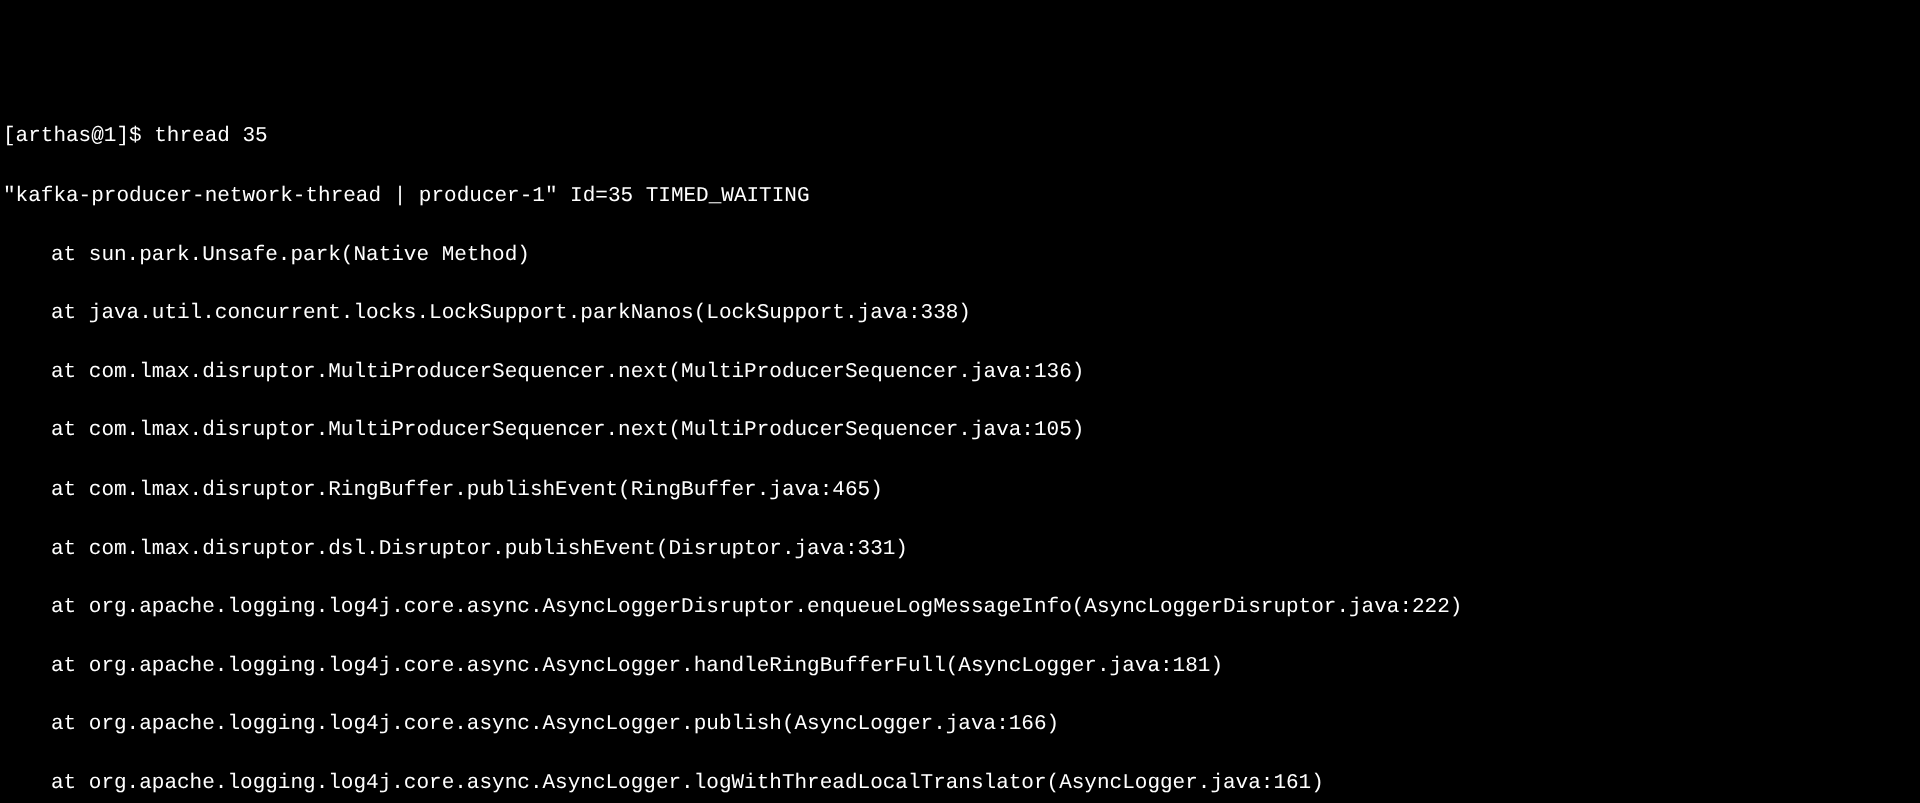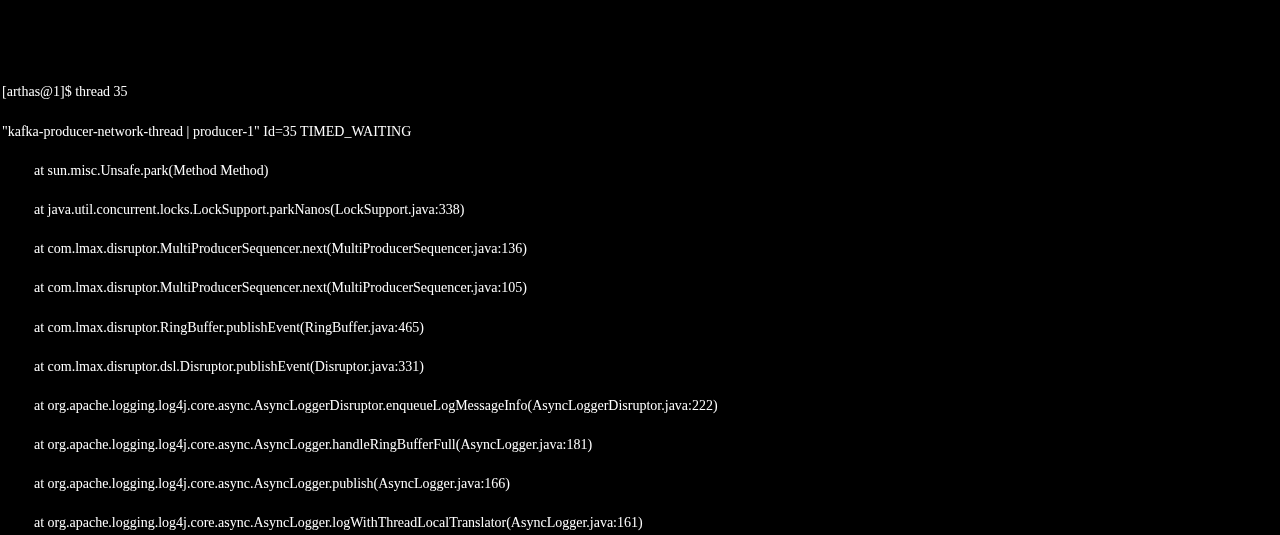--- a/index.html
+++ b/index.html
@@ -1,19 +1,18 @@
 <!DOCTYPE html>
 <html><head>
   <meta charset="utf-8">
   <style>
     * {
       margin: 0;
       padding: 0;
       box-sizing: border-box;
-      font-family: Liberation Serif, serif;
     }
     body {
       background: #000;
       color: #fff;
       font-family: 'Courier New', Consolas, monospace;
       font-size: 14px;
       line-height: 1.4;
       padding: 4px 2px;
       white-space: pre;
       width: 1280px;
@@ -31,21 +30,21 @@
       padding-left: 32px;
     }
   </style>
 </head>
 <body>
 
 
 
 <span class="prompt-line">[arthas@1]$ thread 35</span>
 <span class="header-line">"kafka-producer-network-thread | producer-1" Id=35 TIMED_WAITING</span>
-<span class="stack-line">at sun.misc.Unsafe.park(Method Method)</span>
+<span class="stack-line">at sun.park.Unsafe.park(Native Method)</span>
 <span class="stack-line">at java.util.concurrent.locks.LockSupport.parkNanos(LockSupport.java:338)</span>
 <span class="stack-line">at com.lmax.disruptor.MultiProducerSequencer.next(MultiProducerSequencer.java:136)</span>
 <span class="stack-line">at com.lmax.disruptor.MultiProducerSequencer.next(MultiProducerSequencer.java:105)</span>
 <span class="stack-line">at com.lmax.disruptor.RingBuffer.publishEvent(RingBuffer.java:465)</span>
 <span class="stack-line">at com.lmax.disruptor.dsl.Disruptor.publishEvent(Disruptor.java:331)</span>
 <span class="stack-line">at org.apache.logging.log4j.core.async.AsyncLoggerDisruptor.enqueueLogMessageInfo(AsyncLoggerDisruptor.java:222)</span>
 <span class="stack-line">at org.apache.logging.log4j.core.async.AsyncLogger.handleRingBufferFull(AsyncLogger.java:181)</span>
 <span class="stack-line">at org.apache.logging.log4j.core.async.AsyncLogger.publish(AsyncLogger.java:166)</span>
 <span class="stack-line">at org.apache.logging.log4j.core.async.AsyncLogger.logWithThreadLocalTranslator(AsyncLogger.java:161)</span>
 

